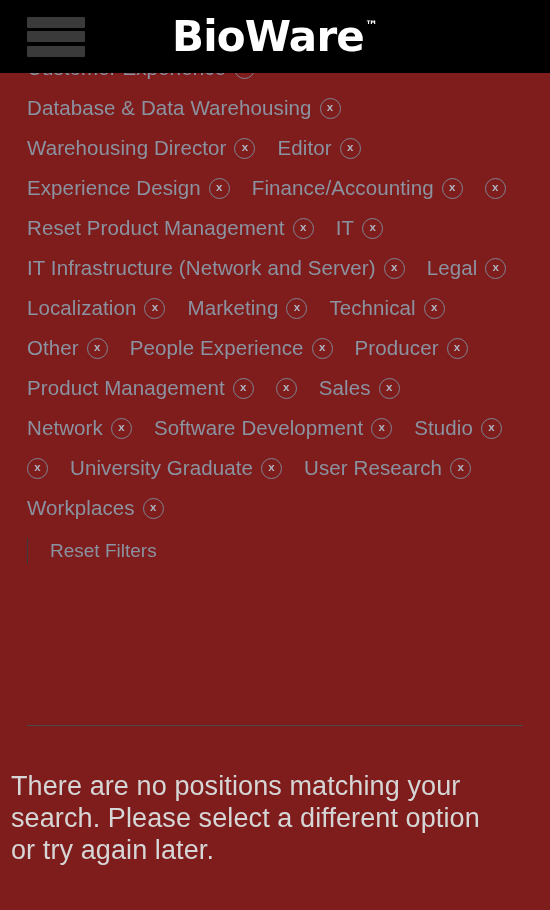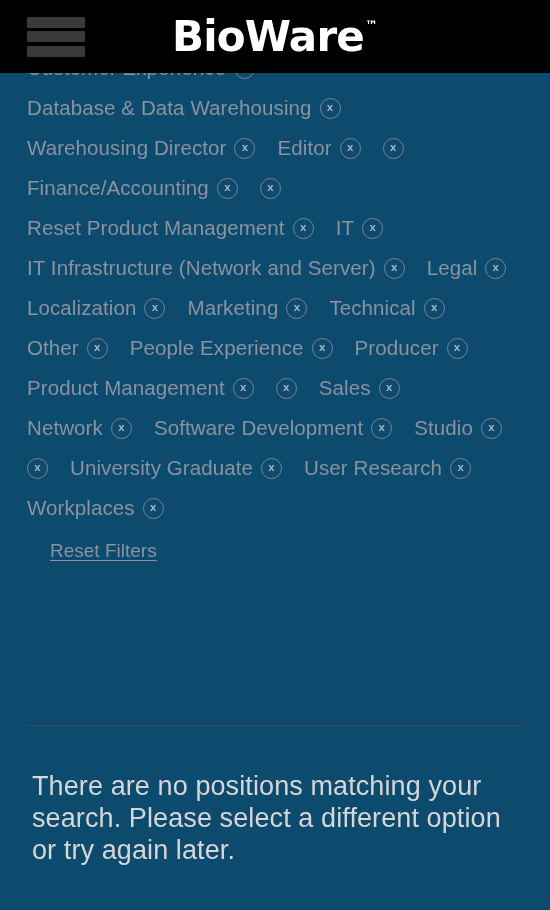--- a/index.html
+++ b/index.html
@@ -15,21 +15,21 @@
     font-family: "Liberation Sans", sans-serif;
     position: relative;
   }
 
   
   #page-root {
     position: absolute;
     inset: 0;
     width: 550px;
     height: 910px;
-    background: #0c4a6e;
+    background: #7f1d1d;
   }
 
   .filter-area {
     position: absolute;
     top: 0;
     left: 0;
     width: 550px;
     padding: 8px 27px 0 27px;
   }
 
@@ -85,38 +85,37 @@
   .reset-divider {
     width: 1px;
     height: 26px;
     background: #3c3c3c;
     margin-right: 22px;
   }
 
   .reset-link {
     font-size: 19px;
     color: #8b92a0;
-    text-decoration: underline;
     text-underline-offset: 3px;
     cursor: pointer;
   }
 
   
   .section-divider {
     position: absolute;
     left: 27px;
     top: 725px;
     width: 496px;
     height: 1px;
     background: #4a4a4a;
   }
 
   .empty-state {
     position: absolute;
-    left: 32px;
+    left: 11px;
     top: 770px;
     width: 500px;
     font-size: 27px;
     line-height: 1.19;
     color: #d6d6d6;
     font-weight: 400;
     letter-spacing: 0.1px;
   }
 
   
@@ -205,20 +204,21 @@
         </div>
         <div class="tag">
           <span class="tag-label">Warehousing Director</span>
           <span class="tag-remove">x</span>
         </div>
         <div class="tag">
           <span class="tag-label">Editor</span>
           <span class="tag-remove">x</span>
         </div>
         <div class="tag">
+          <span class="tag-label">Experience Design</span>
           <span class="tag-remove">x</span>
         </div>
         <div class="tag">
           <span class="tag-label">Finance/Accounting</span>
           <span class="tag-remove">x</span>
         </div>
         <div class="tag">
           <span class="tag-remove">x</span>
         </div>
         <div class="tag">

